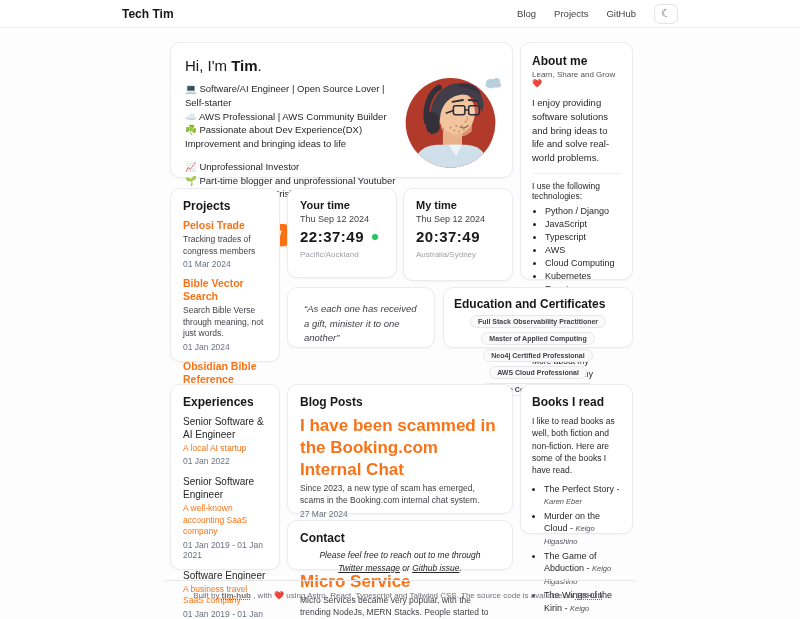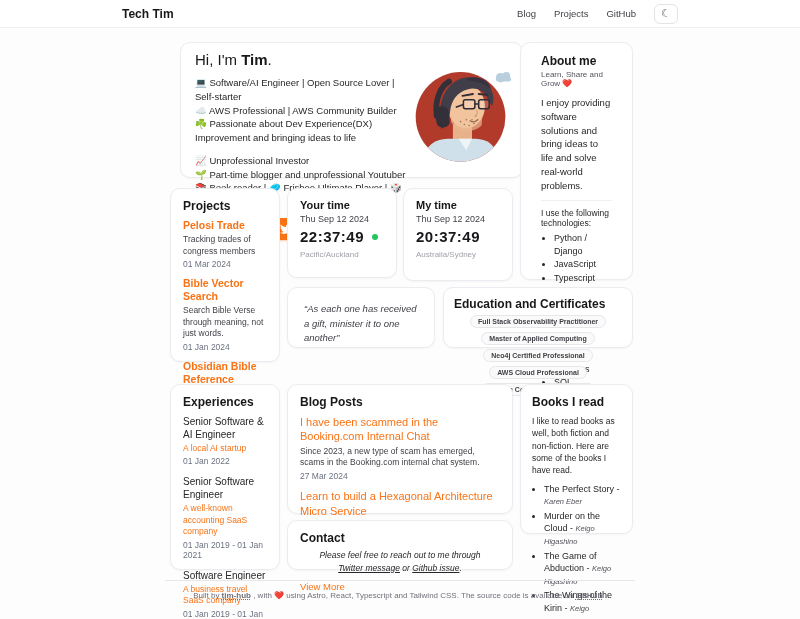--- a/index.html
+++ b/index.html
@@ -26,36 +26,36 @@
   }
   
   .card {
     position:absolute; background:#fff; border:1px solid #ececf0;
     border-radius:10px; box-shadow:0 1px 2px rgba(0,0,0,.04);
     padding:10px 12px;
   }
   .card-title { font-size:12px; font-weight:700; color:#18181b; margin-bottom:6px; }
   .view-more { font-size:9.5px; color:#f97316; text-decoration:none; cursor:pointer; display:inline-block; }
   
-  #hero { left:180px; top:42px; width:343px; height:136px; display:flex; justify-content:space-between; padding:8px 8px 10px 14px; }
+  #hero { left:170px; top:42px; width:343px; height:136px; display:flex; justify-content:space-between; padding:14px 8px 10px 14px; }
   .hero-left { width:220px; }
   .hero-title { font-size:15px; color:#18181b; margin-bottom:8px; }
   .hero-title b { font-weight:700; }
   .hero-line { font-size:9.5px; line-height:1.45; color:#27272a; }
   .hero-group2 { margin-top:9px; }
   .social-row { display:flex; gap:8px; margin-top:9px; }
   .social-btn {
     width:30px; height:22px; border-radius:7px; background:#f97316; border:none;
     display:flex; align-items:center; justify-content:center; cursor:pointer;
     box-shadow:0 1px 2px rgba(249,115,22,.35);
   }
   .social-btn svg { width:12px; height:12px; fill:#fff; }
   .avatar-wrap { width:105px; height:102px; margin-top:13px; }
   
-  #about { left:520px; top:42px; width:113px; height:238px; padding:11px 20px; }
+  #about { left:520px; top:42px; width:113px; height:238px; padding:11px 11px; }
   .about-sub { font-size:8px; color:#52525b; margin-bottom:8px; }
   .about-p { font-size:9.5px; line-height:1.45; color:#27272a; padding-bottom:8px; border-bottom:1px solid #f0f0f2; }
   .tech-head { font-size:8.5px; color:#27272a; margin:7px 0 4px; }
   .tech-list { list-style:disc; padding-left:13px; }
   .tech-list li { font-size:9px; line-height:1.45; color:#27272a; }
   .about-more { font-size:8.5px; line-height:1.5; color:#27272a; margin-top:7px; }
   .link-dark { color:#27272a; text-decoration:underline; cursor:pointer; }
   
   #projects { left:170px; top:188px; width:110px; height:174px; }
   .proj-item { margin-bottom:8px; }
@@ -80,21 +80,21 @@
   .quote-text { font-size:9.5px; font-style:italic; color:#3f3f46; line-height:1.55; }
   #education { left:443px; top:287px; width:190px; height:61px; padding:9px 10px; }
   .badges { display:flex; flex-wrap:wrap; justify-content:center; gap:4px 6px; margin-top:2px; }
   .badge {
     font-size:7px; font-weight:700; color:#3f3f46; background:#fafafa;
     border:1px solid #e7e7ea; border-radius:999px; padding:2px 7px; white-space:nowrap;
   }
   
   #blog { left:287px; top:384px; width:226px; height:130px; }
   .post { margin-bottom:8px; }
-  .post-title { font-size:11px; font-weight:400; color:#f97316; line-height:1.3; text-decoration:none; display:block; cursor:pointer; }
+  .post-title { font-size:17px; font-weight:700; color:#f97316; line-height:1.3; text-decoration:none; display:block; cursor:pointer; }
   .post-excerpt { font-size:8.5px; color:#3f3f46; line-height:1.4; margin-top:2px; }
   
   #books { left:520px; top:384px; width:113px; height:150px; padding:10px 11px; }
   .books-intro { font-size:8.5px; color:#27272a; line-height:1.45; margin-bottom:6px; }
   .book-list { list-style:disc; padding-left:12px; }
   .book-list li { font-size:9px; line-height:1.4; color:#27272a; margin-bottom:2px; }
   .book-author { font-size:7.5px; font-style:italic; color:#52525b; }
   
   #contact { left:287px; top:520px; width:226px; height:50px; }
   .contact-body { font-size:8.5px; font-style:italic; color:#27272a; text-align:center; line-height:1.5; padding:0 8px; }

